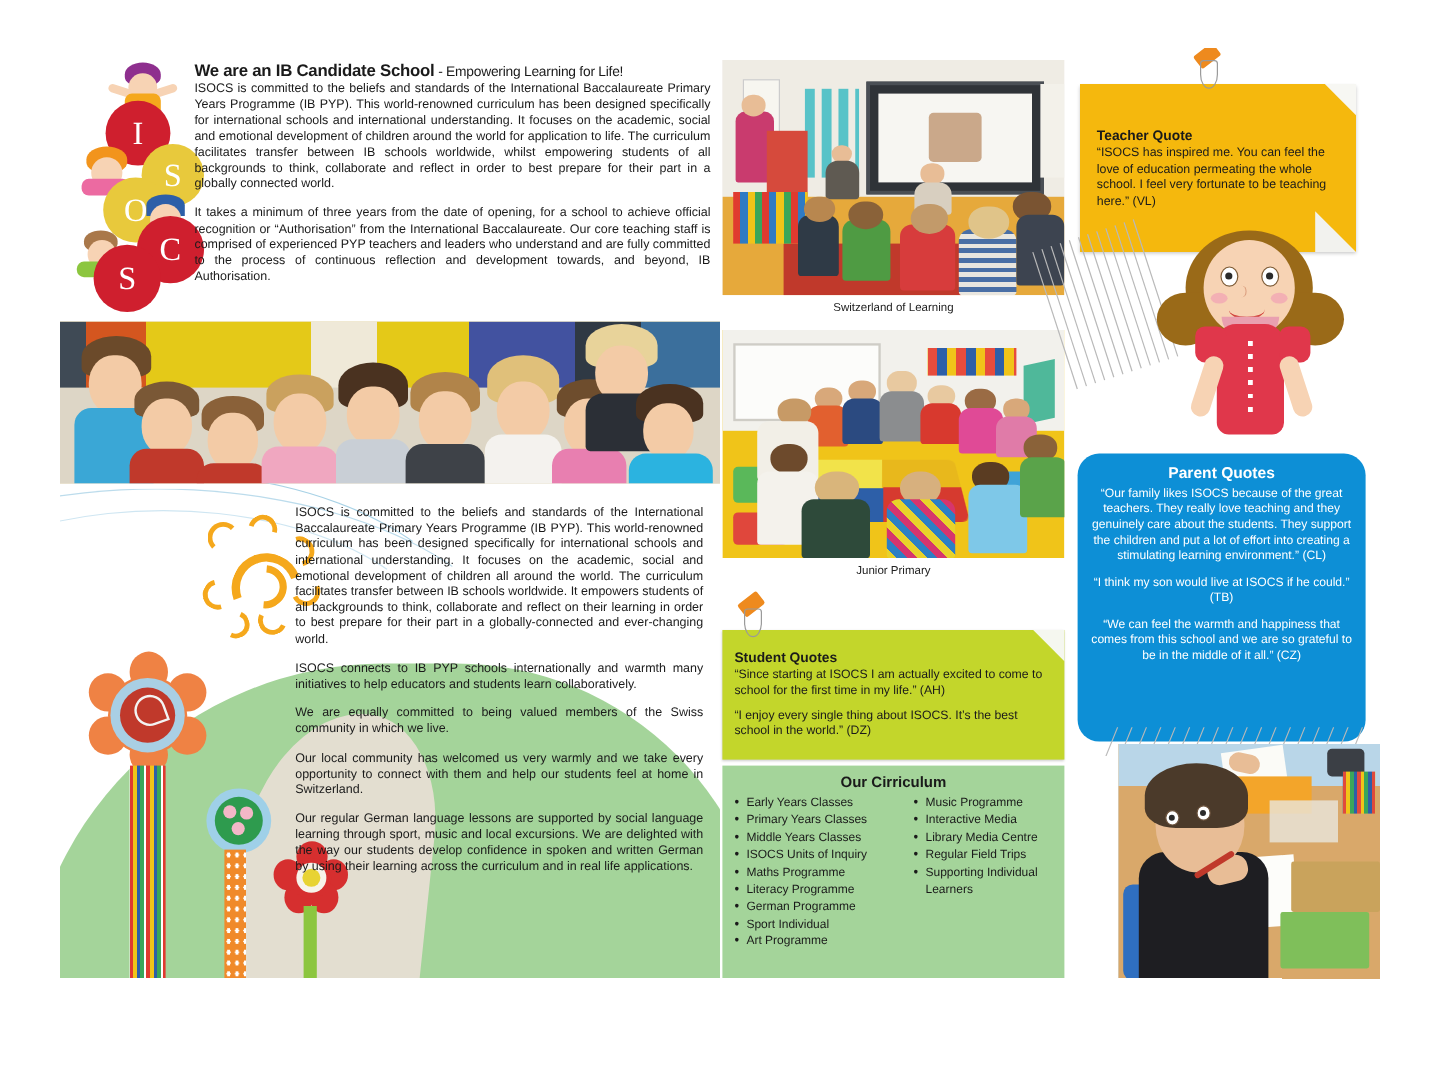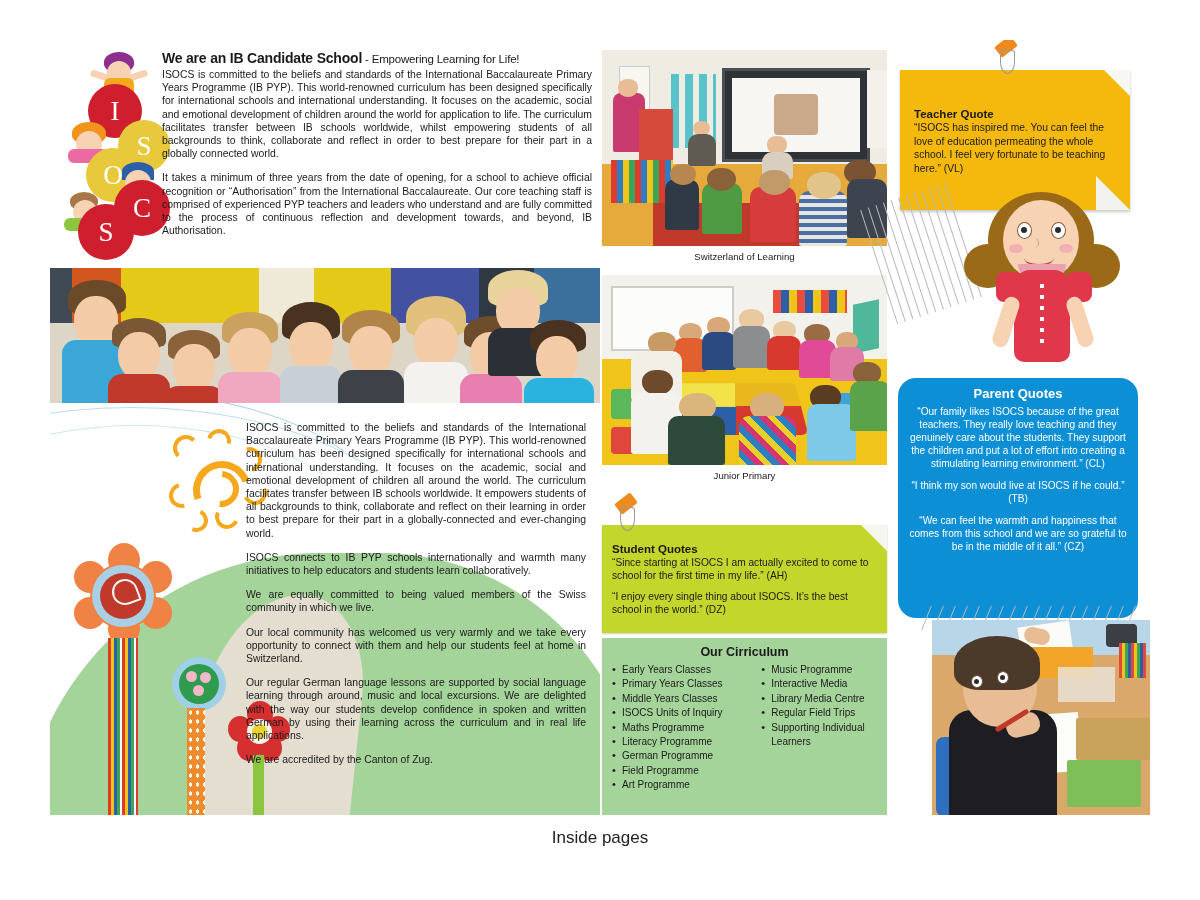--- a/index.html
+++ b/index.html
@@ -333,22 +333,21 @@
         <div class="fcenter" style="left:19px;top:18px;width:25px;height:25px;background:#f7f3ea;"></div>
         <div class="fcenter" style="left:24px;top:23px;width:15px;height:15px;background:#e8d333;"></div>
       </div>
       <div class="stem" style="left:203px;top:352px;width:11px;height:60px;background:#8cc63f;"></div>
 
       <div class="ghd">
         <p class="body">ISOCS is committed to the beliefs and standards of the International Baccalaureate Primary Years Programme (IB PYP). This world-renowned curriculum has been designed specifically for international schools and international understanding. It focuses on the academic, social and emotional development of children all around the world. The curriculum facilitates transfer between IB schools worldwide. It empowers students of all backgrounds to think, collaborate and reflect on their learning in order to best prepare for their part in a  globally-connected and ever-changing world.</p>
         <p class="body">ISOCS connects to IB PYP schools internationally and warmth many initiatives to help educators and students learn collaboratively.</p>
         <p class="body">We are equally committed to being valued members of the Swiss community in which we live.</p>
         <p class="body">Our local community has welcomed us very warmly and we take every opportunity to connect with them and help our students feel at home in Switzerland.</p>
-        <p class="body">Our regular German language lessons are supported by social language learning through around, music and local excursions. We are delighted with the way our students develop confidence in spoken and written German by using their learning across the curriculum and in real life applications.</p>
-        <p class="body">We are accredited by the Canton of Zug.</p>
+        <p class="body">Our regular German language lessons are supported by social language learning through sport, music and local excursions. We are delighted with the way our students develop confidence in spoken and written German by using their learning across the curriculum and in real life applications.</p>
       </div>
     </div>
   </div>
 
   <div class="colB">
 
     <div class="photo ph1">
       <div class="classroom">
         <div class="cr-wall"></div>
         <div class="cr-board">
@@ -443,21 +442,21 @@
       <h3>Our Cirriculum</h3>
       <div class="cols">
         <ul class="c1">
           <li>Early Years Classes</li>
           <li>Primary Years Classes</li>
           <li>Middle Years Classes</li>
           <li>ISOCS Units of Inquiry</li>
           <li>Maths Programme</li>
           <li>Literacy Programme</li>
           <li>German Programme</li>
-          <li>Field Programme</li>
+          <li>Sport Individual</li>
           <li>Art Programme</li>
         </ul>
         <ul class="c2">
           <li>Music Programme</li>
           <li>Interactive Media</li>
           <li>Library Media Centre</li>
           <li>Regular Field Trips</li>
           <li>Supporting Individual Learners</li>
         </ul>
       </div>
@@ -571,14 +570,13 @@
         <div style="position:absolute;left:2px;top:3px;width:5px;height:5px;background:#2b2b2b;border-radius:50%;"></div>
       </div>
       <div style="position:absolute;left:34%;top:48%;width:34px;height:22px;background:#e8bd96;border-radius:10px;transform:rotate(-14deg);"></div>
       <div style="position:absolute;left:28%;top:50%;width:38px;height:5px;background:#c0392b;transform:rotate(-32deg);border-radius:3px;"></div>
       <div style="position:absolute;left:42%;top:4%;width:26px;height:16px;background:#e8bd96;border-radius:8px;transform:rotate(12deg);"></div>
     </div>
   </div>
 
  </div>
 
- <div class="footer">Inside pages</div>
 </div>
 
 </body></html>

